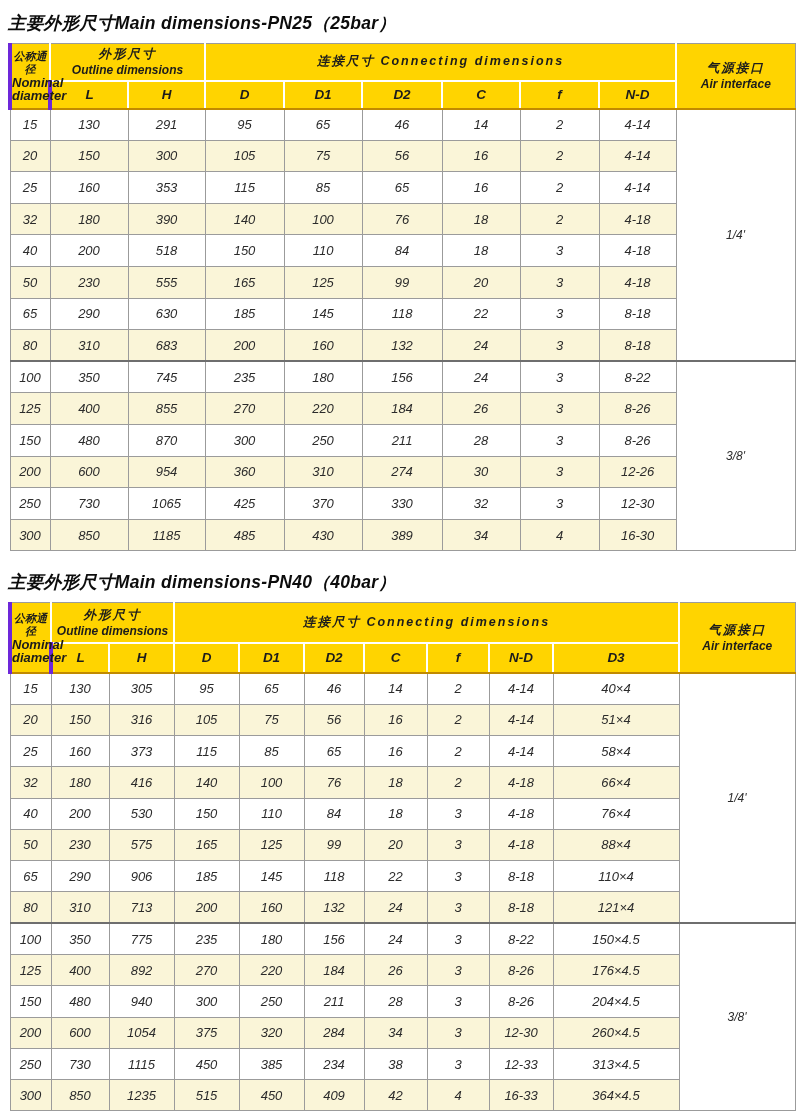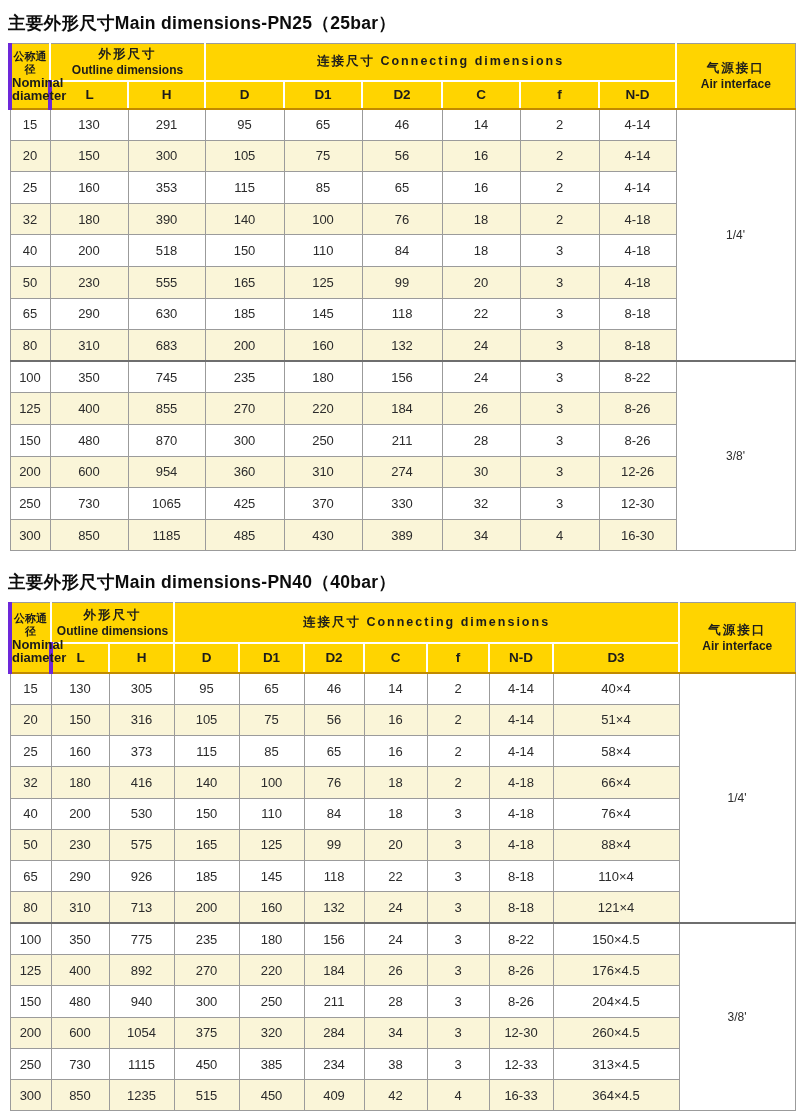--- a/index.html
+++ b/index.html
@@ -3,21 +3,21 @@
 <meta charset="utf-8">
 <style>
   * { margin:0; padding:0; box-sizing:border-box; }
   html,body { background:#ffffff; }
   body {
     width:800px; height:1113px;
     font-family:"Liberation Sans", sans-serif;
     color:#1f1f1f;
     overflow:hidden;
   }
-  .page { padding:0 8px; }
+  .page { padding:0 8px;font-style:italic; }
 
   .section-title {
     font-weight:bold;
     font-size:17.5px;
     line-height:22px;
     color:#0c0c0c;
     letter-spacing:0.3px;
     margin:12px 0 9px 0;
   }
 
@@ -431,21 +431,21 @@
           <td>125</td>
           <td>99</td>
           <td>20</td>
           <td>3</td>
           <td>4-18</td>
           <td>88×4</td>
         </tr>
         <tr>
           <td>65</td>
           <td>290</td>
-          <td>926</td>
+          <td>906</td>
           <td>185</td>
           <td>145</td>
           <td>118</td>
           <td>22</td>
           <td>3</td>
           <td>8-18</td>
           <td>110×4</td>
         </tr>
         <tr class="alt">
           <td>80</td>

